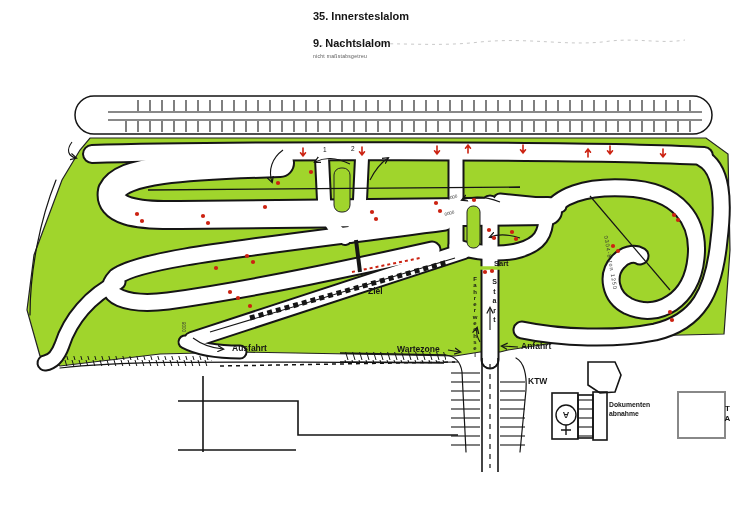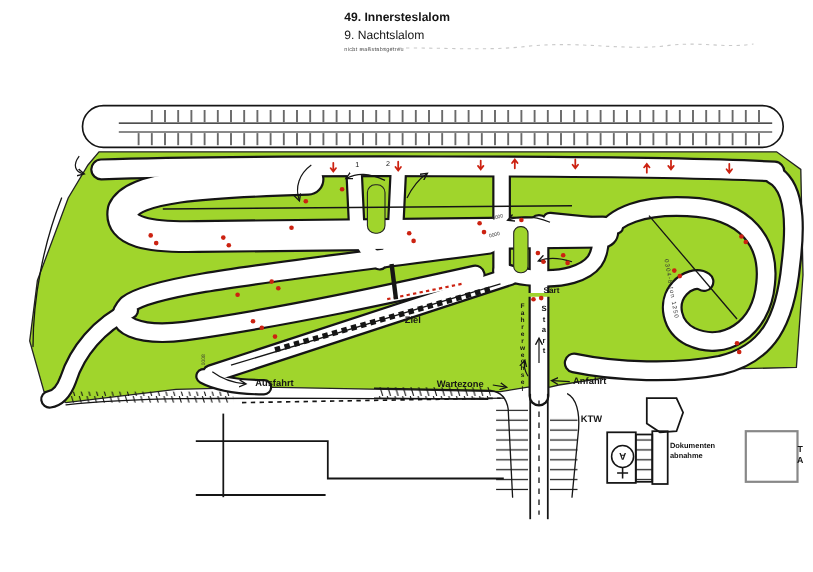--- a/index.html
+++ b/index.html
@@ -23,21 +23,21 @@
   .barrow{fill:none;stroke:var(--ink);stroke-width:1.1;}
   .bld{fill:none;stroke:var(--ink);stroke-width:1.6;}
   .maplabel{font-family:"Liberation Sans",sans-serif;font-weight:bold;fill:var(--ink);}
   .tiny{font-family:"Liberation Sans",sans-serif;fill:#333;}
   .vtext{
     position:absolute;writing-mode:vertical-rl;text-orientation:upright;
     font-weight:bold;color:var(--ink);line-height:1;
   }
   #title-block{position:absolute;left:313px;top:10px;}
   #title-block .t1{font-size:11px;font-weight:bold;}
-  #title-block .t2{font-size:11px;font-weight:normal;margin-top:4px;}
+  #title-block .t2{font-size:11px;font-weight:bold;margin-top:15px;}
   #title-block .t3{font-size:5px;color:#555;margin-top:4px;letter-spacing:.3px;}
 </style>
 </head>
 <body>
 
 <div id="stage">
 
   <svg width="739" height="520" viewBox="0 0 739 520">
     <defs>
       <marker id="ah" markerWidth="7" markerHeight="7" refX="5" refY="3.5" orient="auto">
@@ -233,21 +233,21 @@
       <text x="566" y="418" font-size="9" font-weight="bold" text-anchor="middle" fill="#151515" transform="rotate(180 566 415)">A</text>
 
       <text class="tiny" x="186" y="332" font-size="4.5" transform="rotate(-90 186 332)">0008</text>
       <text class="tiny" x="448" y="200" font-size="4.5" transform="rotate(-15 448 200)">0000</text>
       <text class="tiny" x="445" y="216" font-size="4.5" transform="rotate(-15 445 216)">0000</text>
       <text class="tiny" x="604" y="236" font-size="5.5" letter-spacing="1" transform="rotate(80 604 236)">0304-8 ton 1250</text>
     </g>
   </svg>
 
   <div id="title-block">
-    <div class="t1">49. Innersteslalom</div>
+    <div class="t1">35. Innersteslalom</div>
     <div class="t2">9. Nachtslalom</div>
     <div class="t3">nicht maßstabsgetreu</div>
   </div>
 
   <div class="vtext" style="left:472px;top:276px;font-size:6px;letter-spacing:.3px;">Fahrerwechsel</div>
   <div class="vtext" style="left:491px;top:278px;font-size:7px;letter-spacing:2.5px;">Start</div>
   <div class="vtext" style="left:723px;top:404px;font-size:8px;letter-spacing:1px;">TA</div>
 
 </div>
 

